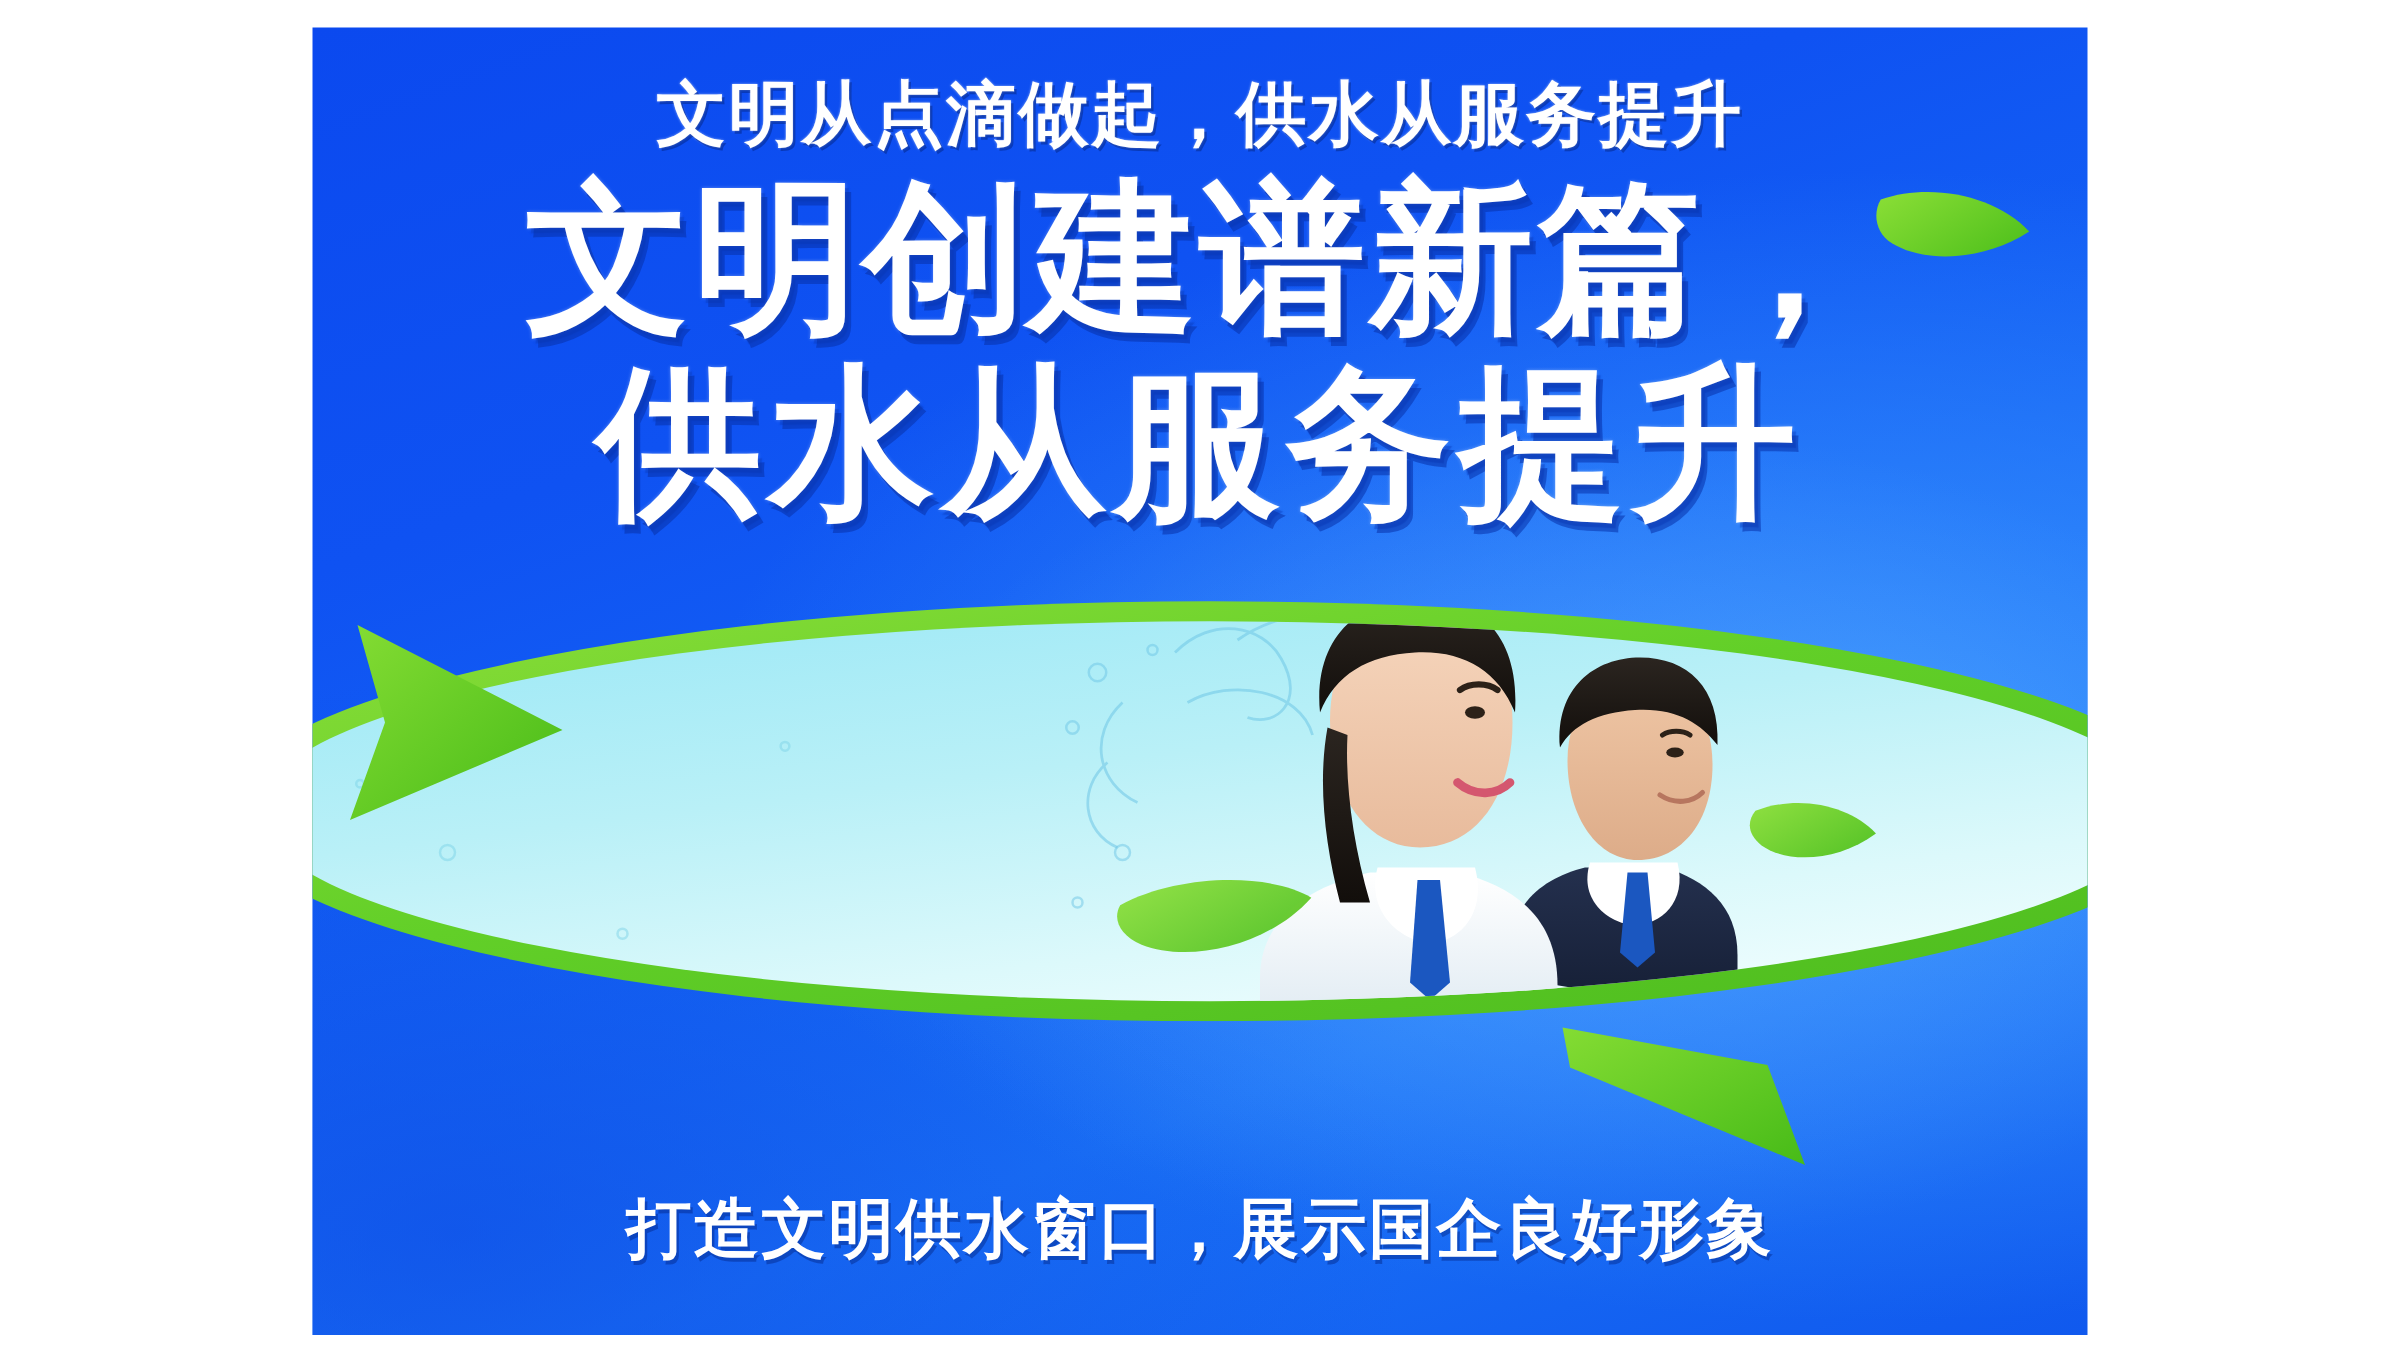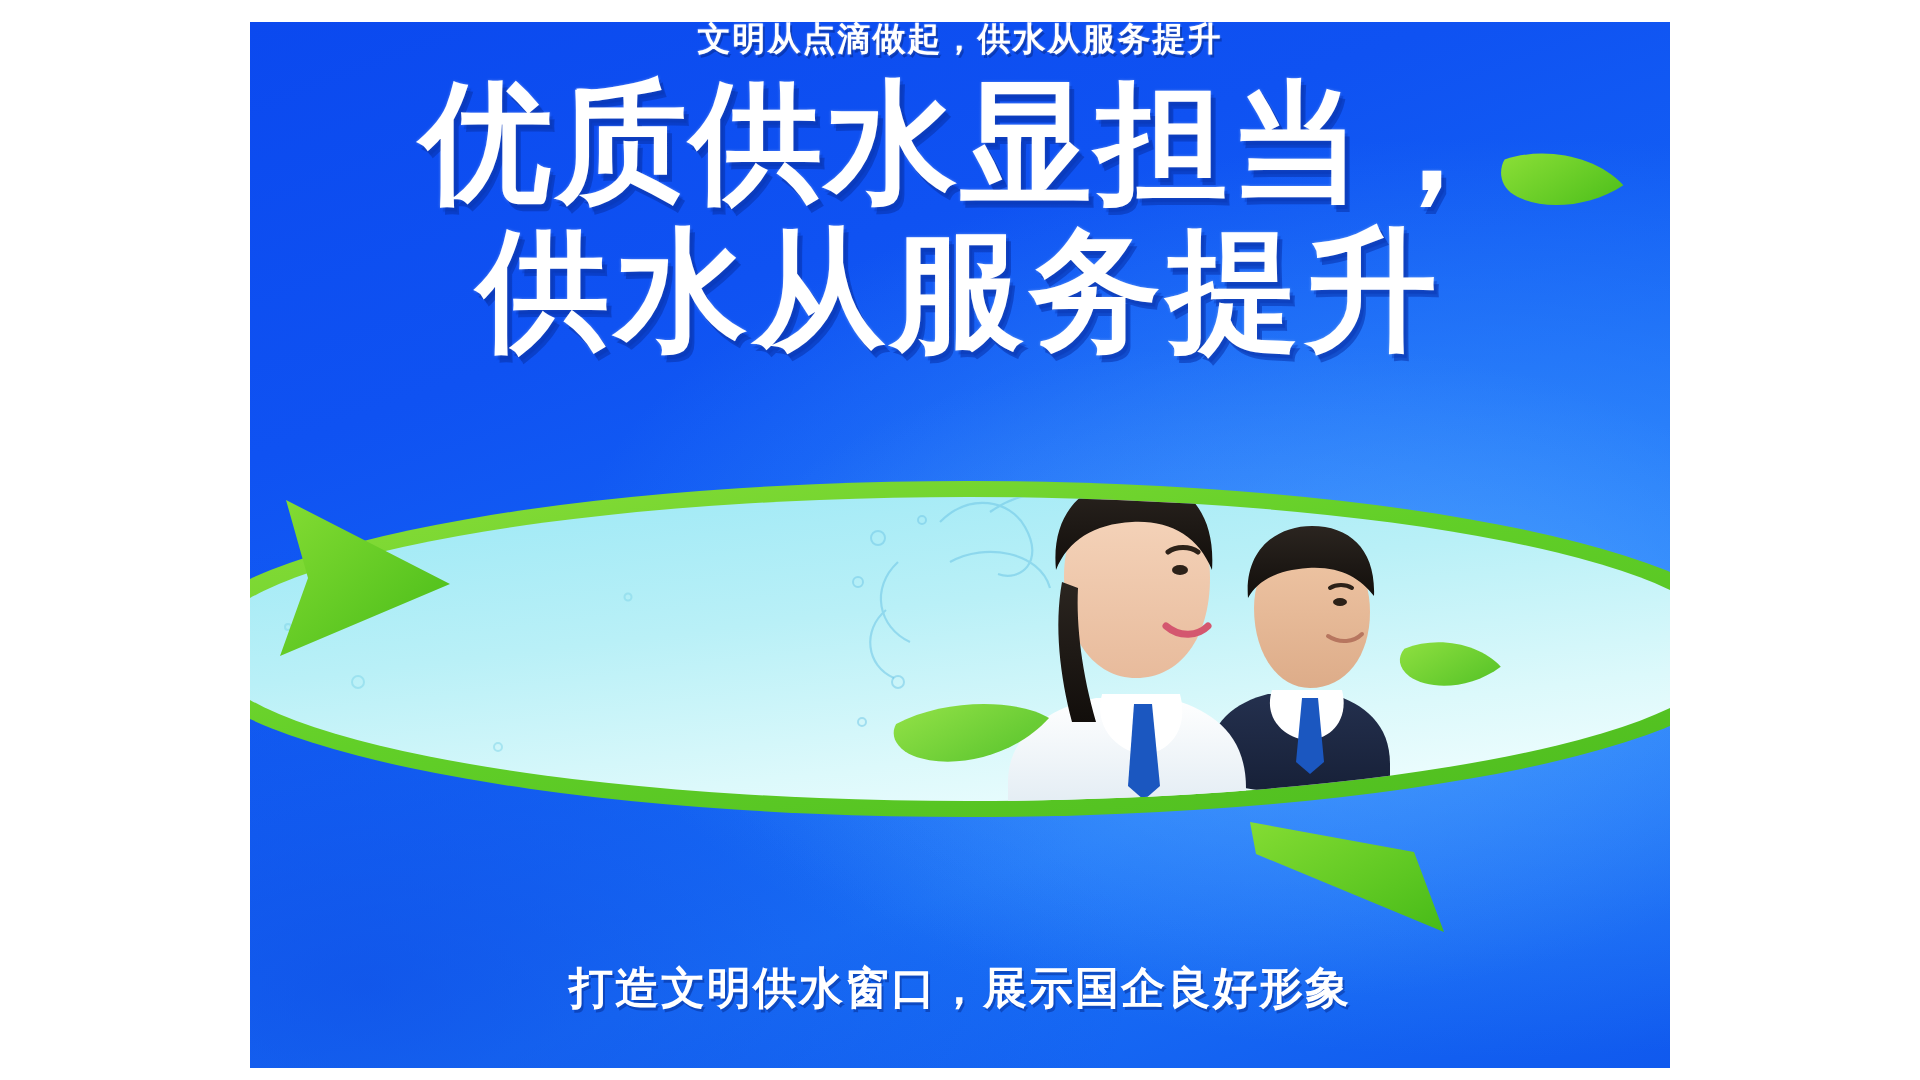--- a/index.html
+++ b/index.html
@@ -24,22 +24,23 @@
   
   .poster:before{
     content:"";position:absolute;inset:0;pointer-events:none;
     background:radial-gradient(60% 45% at 72% 62%, rgba(120,190,255,.35) 0%, rgba(120,190,255,0) 70%);
   }
 
   
   .textwrap{position:absolute;left:0;top:0;width:1420px;z-index:6;text-align:center;}
 
   .subtitle{
+    margin-top:42px;
     color:#ffffff;
-    font-size:33px;
+    font-size:56px;
     font-weight:700;
     letter-spacing:2px;
     line-height:1;
     text-shadow:2px 3px 0 rgba(0,30,120,.45), 0 0 2px rgba(255,255,255,.6);
     white-space:nowrap;
   }
 
   .headline{
     margin-top:14px;
     color:#ffffff;
@@ -53,21 +54,21 @@
       3px 4px 1px rgba(10,60,190,.50),
       0 0 3px rgba(255,255,255,.35);
   }
   .headline .ln{display:block;}
   .headline .ln2{letter-spacing:6px;}
 
   
   .footline{
     position:absolute;left:0;bottom:58px;width:1420px;z-index:6;
     text-align:center;color:#ffffff;
-    font-size:44px;font-weight:700;letter-spacing:2px;line-height:1;
+    font-size:52px;font-weight:700;letter-spacing:2px;line-height:1;
     white-space:nowrap;
     text-shadow:2px 3px 0 rgba(0,30,120,.40);
   }
 
   
   .ellipse-zone{
     position:absolute;left:-52px;top:455px;width:1540px;height:340px;z-index:3;
   }
   .ellipse-zone svg{display:block;width:100%;height:100%;}
 
@@ -215,21 +216,21 @@
 
         <path d="M36 478 L200 562 L30 634 L58 556 Z" fill="url(#ag1)"></path>
 
         <path d="M1050 800 L1214 830 L1244 910 L1056 832 Z" fill="url(#ag1)" transform="translate(-50,0)"></path>
       </svg>
     </div>
 
     <div class="textwrap">
       <div class="subtitle">文明从点滴做起，供水从服务提升</div>
       <div class="headline">
-        <span class="ln ln1">优质供水显担当，</span>
+        <span class="ln ln1">文明创建谱新篇，</span>
         <span class="ln ln2">供水从服务提升</span>
       </div>
     </div>
 
     <div class="footline">打造文明供水窗口，展示国企良好形象</div>
 
   </div>
 </div>
 
 </body></html>

